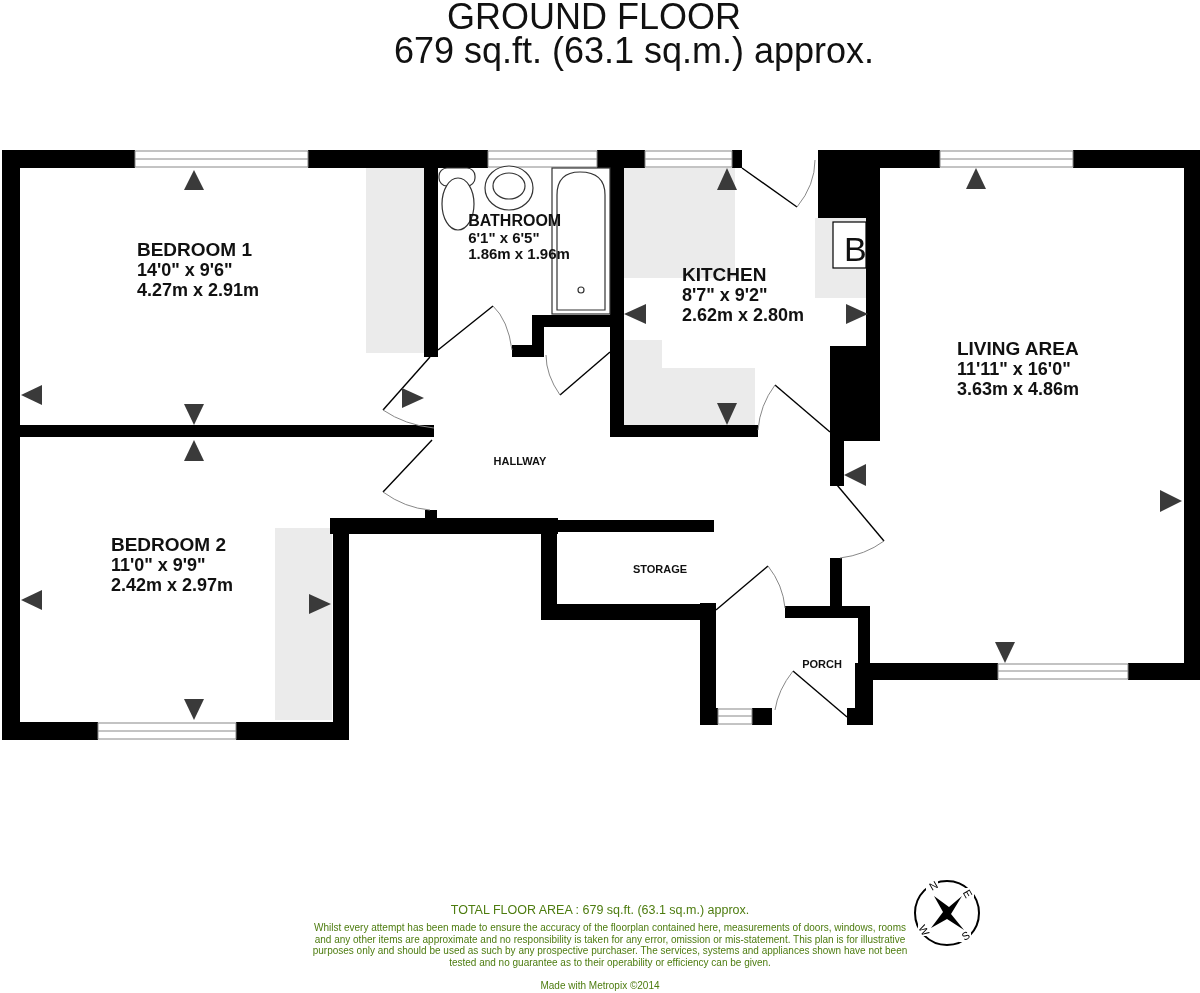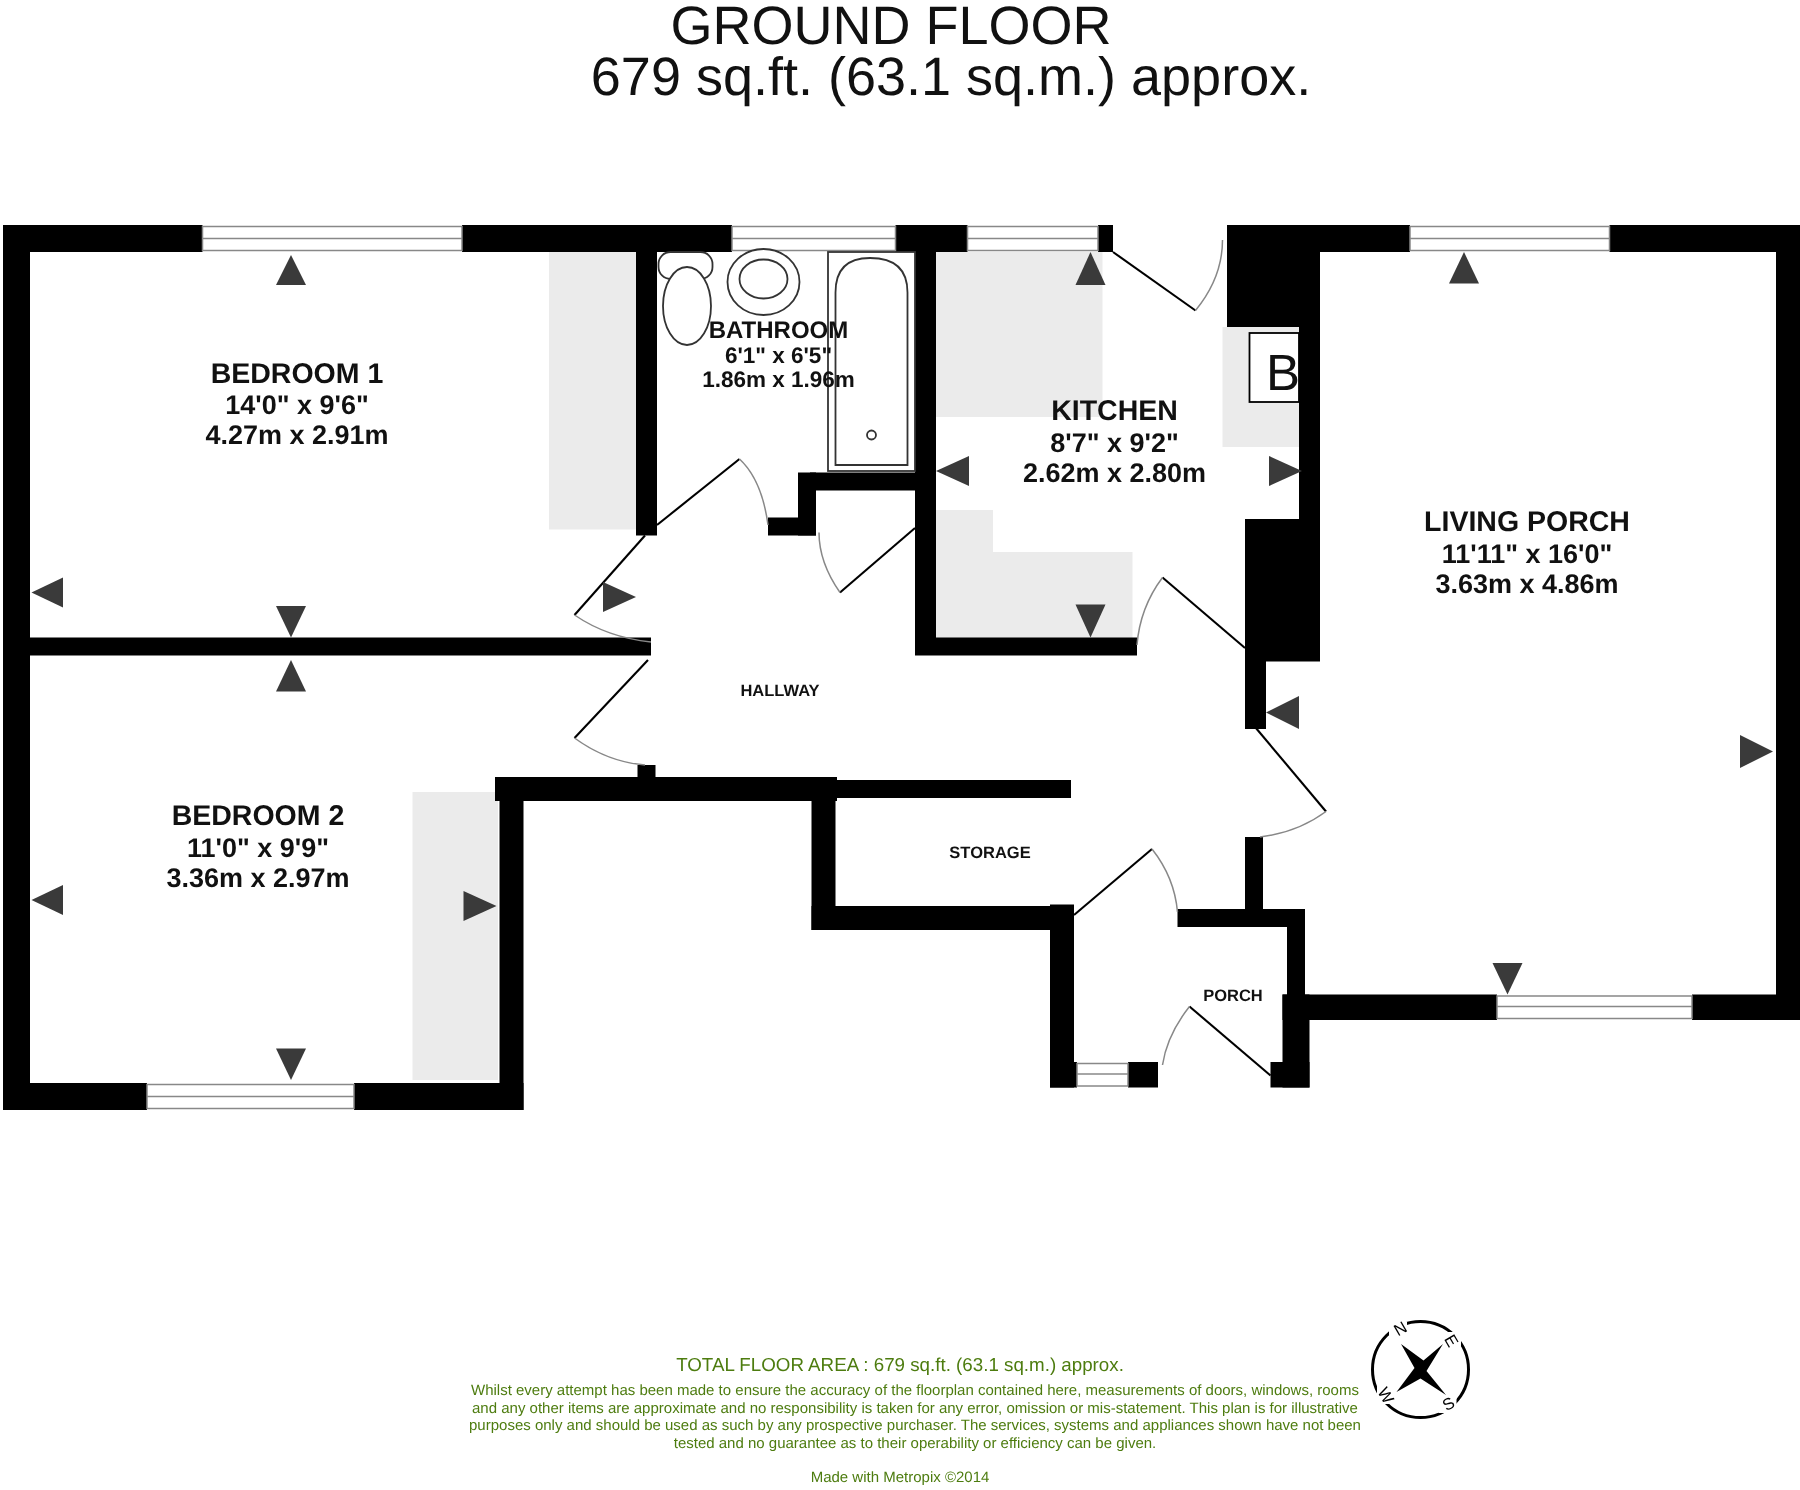--- a/index.html
+++ b/index.html
@@ -1,21 +1,21 @@
 <!DOCTYPE html>
 <html><head>
   <meta charset="utf-8">
   <style>
     html, body { margin: 0; padding: 0; background: #ffffff; }
     body { width: 1200px; height: 993px; position: relative; overflow: hidden; font-family: "Liberation Sans", sans-serif; color: #111; }
     .title { position: absolute; left: 0; width: 1200px; text-align: center; font-family: "Liberation Sans", sans-serif; }
     #t1 { top: -4px; font-size: 36px; left: -6px; }
     #t2 { top: 30px; font-size: 36px; left: 34px; }
     svg.plan { position: absolute; left: 0; top: 0; }
-    .room-label { position: absolute; text-align: center; font-weight: bold; line-height: 1.1; white-space: nowrap; transform: translateX(-50%); }
+    .room-label { position: absolute; text-align: left; font-weight: bold; line-height: 1.1; white-space: nowrap; transform: translateX(-50%); }
     .room-label .nm { font-size: 19px; display: block; }
     .room-label .dm { font-size: 18px; display: block; }
     .room-label.small .nm { font-size: 11px; }
     .footer { position: absolute; left: 300px; width: 600px; text-align: center; color: #4d7c0f; }
     #foot-total { top: 903px; font-size: 12.5px; }
     #foot-disc { top: 922px; font-size: 10px; line-height: 11.5px; padding: 0 10px; }
     #foot-made { top: 980px; font-size: 10px; }
     .compass { position: absolute; left: 912px; top: 878px; width: 70px; height: 70px; }
   </style>
 </head>
@@ -174,29 +174,29 @@
   <span class="dm" style="font-size:15px;">1.86m  x 1.96m</span>
 </div>
 
 <div class="room-label" style="left:743px;top:265px;">
   <span class="nm">KITCHEN</span>
   <span class="dm">8'7"  x 9'2"</span>
   <span class="dm">2.62m  x 2.80m</span>
 </div>
 
 <div class="room-label" style="left:1018px;top:339px;">
-  <span class="nm">LIVING PORCH</span>
+  <span class="nm">LIVING AREA</span>
   <span class="dm">11'11"  x 16'0"</span>
   <span class="dm">3.63m  x 4.86m</span>
 </div>
 
 <div class="room-label" style="left:172px;top:535px;">
   <span class="nm">BEDROOM 2</span>
   <span class="dm">11'0"  x 9'9"</span>
-  <span class="dm">3.36m  x 2.97m</span>
+  <span class="dm">2.42m  x 2.97m</span>
 </div>
 
 <div class="room-label small" style="left:520px;top:455px;">
   <span class="nm">HALLWAY</span>
 </div>
 
 <div class="room-label small" style="left:660px;top:563px;">
   <span class="nm">STORAGE</span>
 </div>
 

